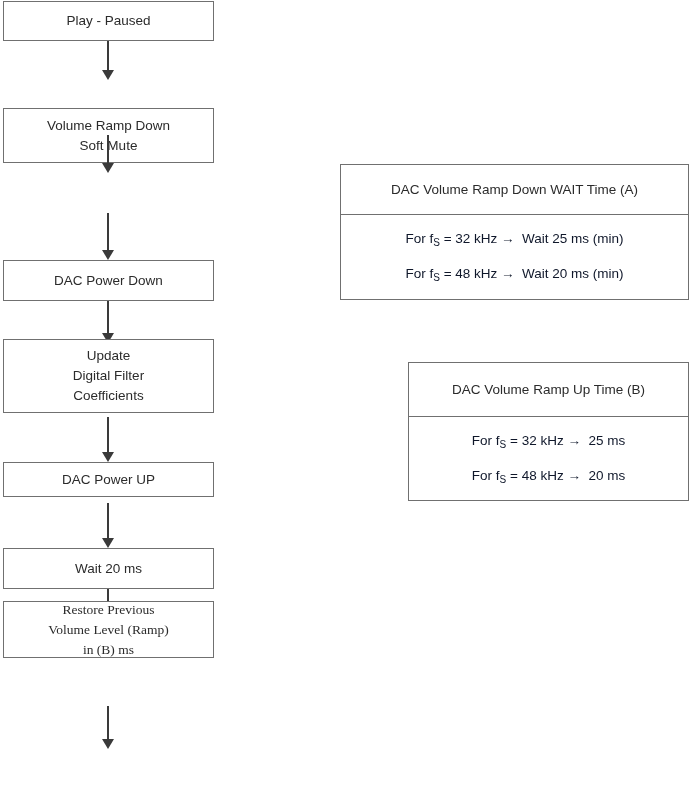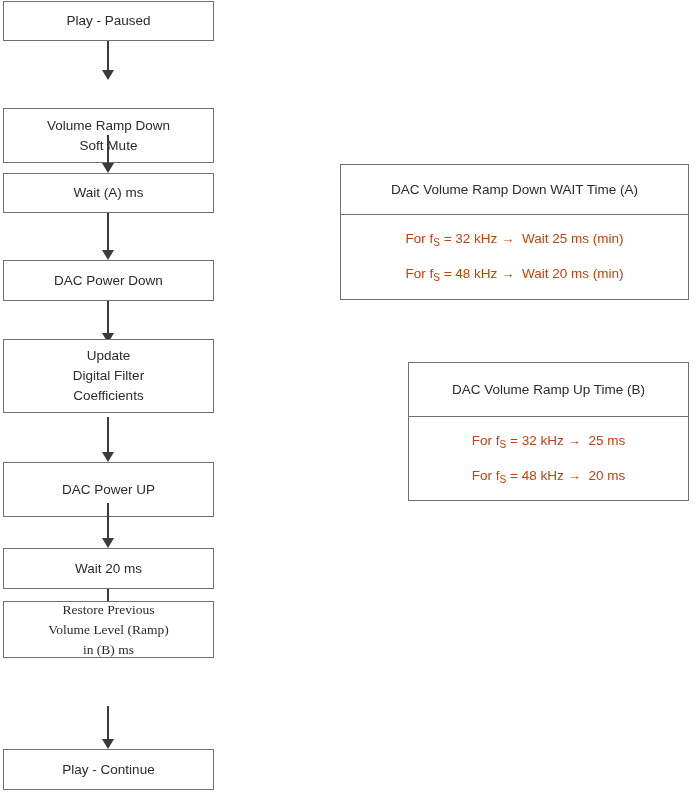--- a/index.html
+++ b/index.html
@@ -77,21 +77,21 @@
   .info-body {
     flex: 1 1 auto;
     display: flex;
     flex-direction: column;
     align-items: center;
     justify-content: center;
     gap: 18px;
   }
   .info-row {
     font-size: 13.5px;
-    color: #c2410c;
+    color: #0f172a;
     white-space: pre;
   }
   .info-row .sub {
     font-size: 10px;
     vertical-align: -3px;
   }
   .fig-label {
     position: absolute;
     right: 9px;
     top: 812px;
@@ -116,23 +116,20 @@
   <div class="flow-box" style="top:80px; height:55px;margin-top:28px;">
     <span class="label">Volume Ramp Down
 Soft Mute</span>
   </div>
 
   <div class="arrow" style="top:135px; height:38px;">
     <div class="shaft"></div>
     <div class="head"></div>
   </div>
 
-  <div class="flow-box" style="top:173px; height:40px;">
-    <span class="label">Wait (A) ms</span>
-  </div>
 
   <div class="arrow" style="top:213px; height:47px;">
     <div class="shaft"></div>
     <div class="head"></div>
   </div>
 
   <div class="flow-box" style="top:260px; height:41px;">
     <span class="label">DAC Power Down</span>
   </div>
 
@@ -145,21 +142,21 @@
     <span class="label">Update
 Digital Filter
 Coefficients</span>
   </div>
 
   <div class="arrow" style="top:417px; height:45px;">
     <div class="shaft"></div>
     <div class="head"></div>
   </div>
 
-  <div class="flow-box" style="top:462px; height:55px;">
+  <div class="flow-box" style="top:462px; height:35px;">
     <span class="label">DAC Power UP</span>
   </div>
 
   <div class="arrow" style="top:503px; height:45px;">
     <div class="shaft"></div>
     <div class="head"></div>
   </div>
 
   <div class="flow-box" style="top:548px; height:41px;justify-content:center;">
     <span class="label">Wait 20 ms</span>
@@ -174,23 +171,20 @@
     <span class="label">Restore Previous
 Volume Level (Ramp)
 in (B) ms</span>
   </div>
 
   <div class="arrow" style="top:706px; height:43px;">
     <div class="shaft"></div>
     <div class="head"></div>
   </div>
 
-  <div class="flow-box" style="top:749px; height:41px;">
-    <span class="label">Play - Continue</span>
-  </div>
 
   <div class="info-box" style="left:340px; top:164px; width:349px; height:136px;">
     <div class="info-title" style="height:49px;">DAC Volume Ramp Down WAIT Time (A)</div>
     <div class="info-body">
       <div class="info-row"><span>For f</span><span class="sub">S</span><span> = 32 kHz →  Wait 25 ms (min)</span></div>
       <div class="info-row"><span>For f</span><span class="sub">S</span><span> = 48 kHz →  Wait 20 ms (min)</span></div>
     </div>
   </div>
 
   <div class="info-box" style="left:408px; top:362px; width:281px; height:139px;">

